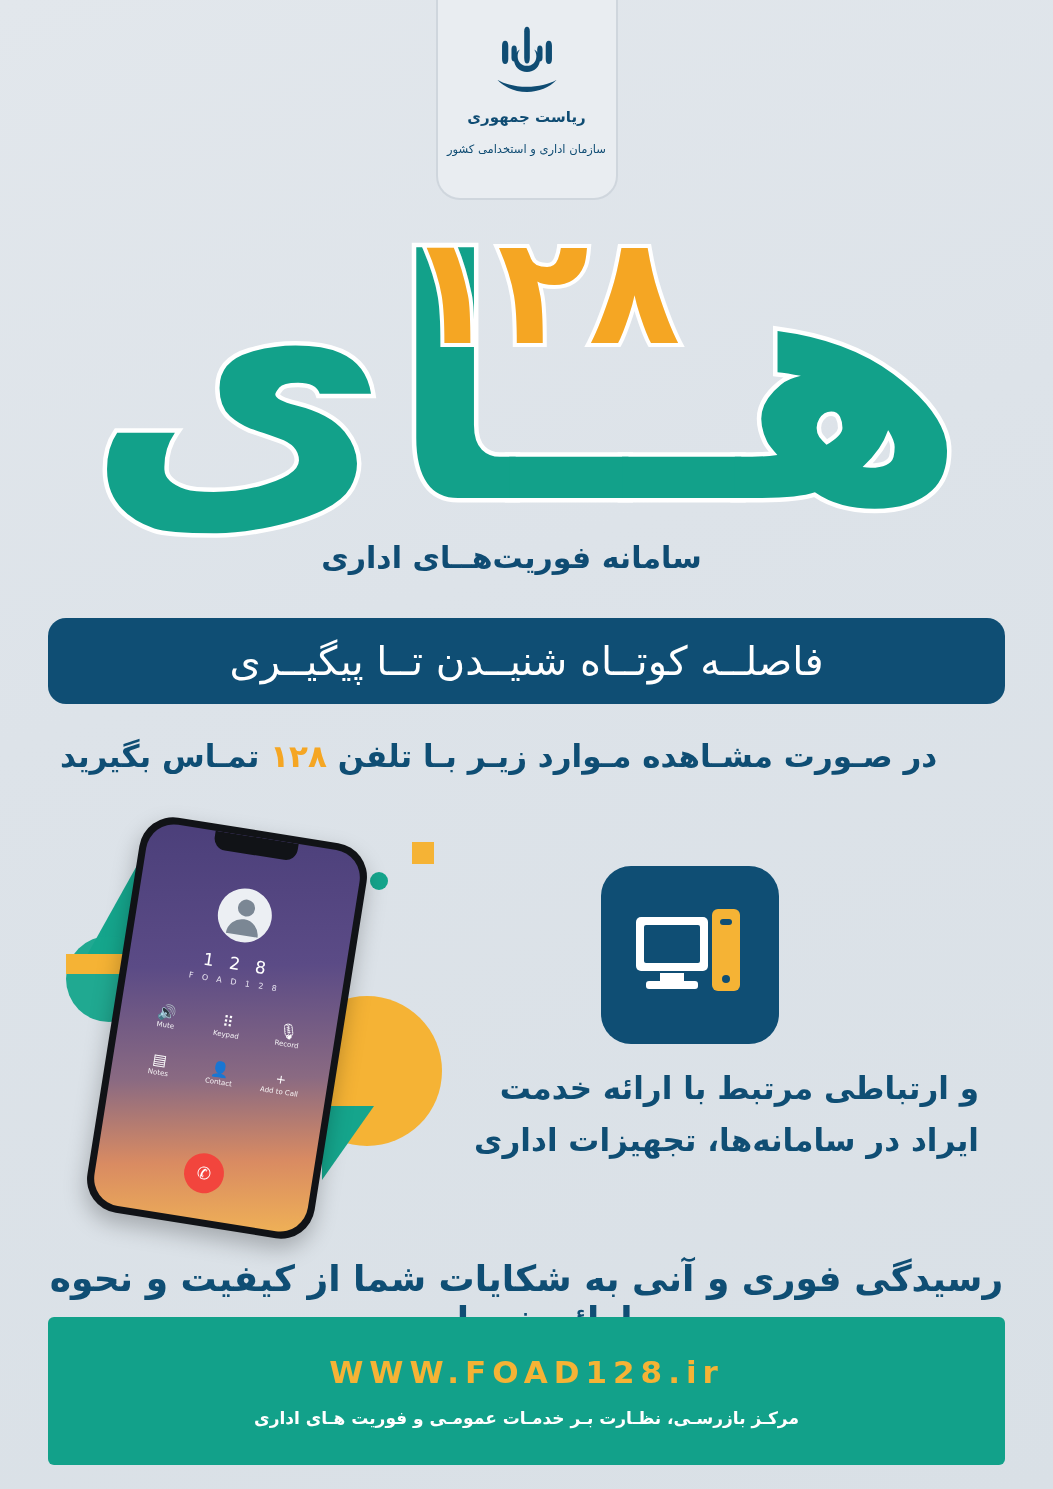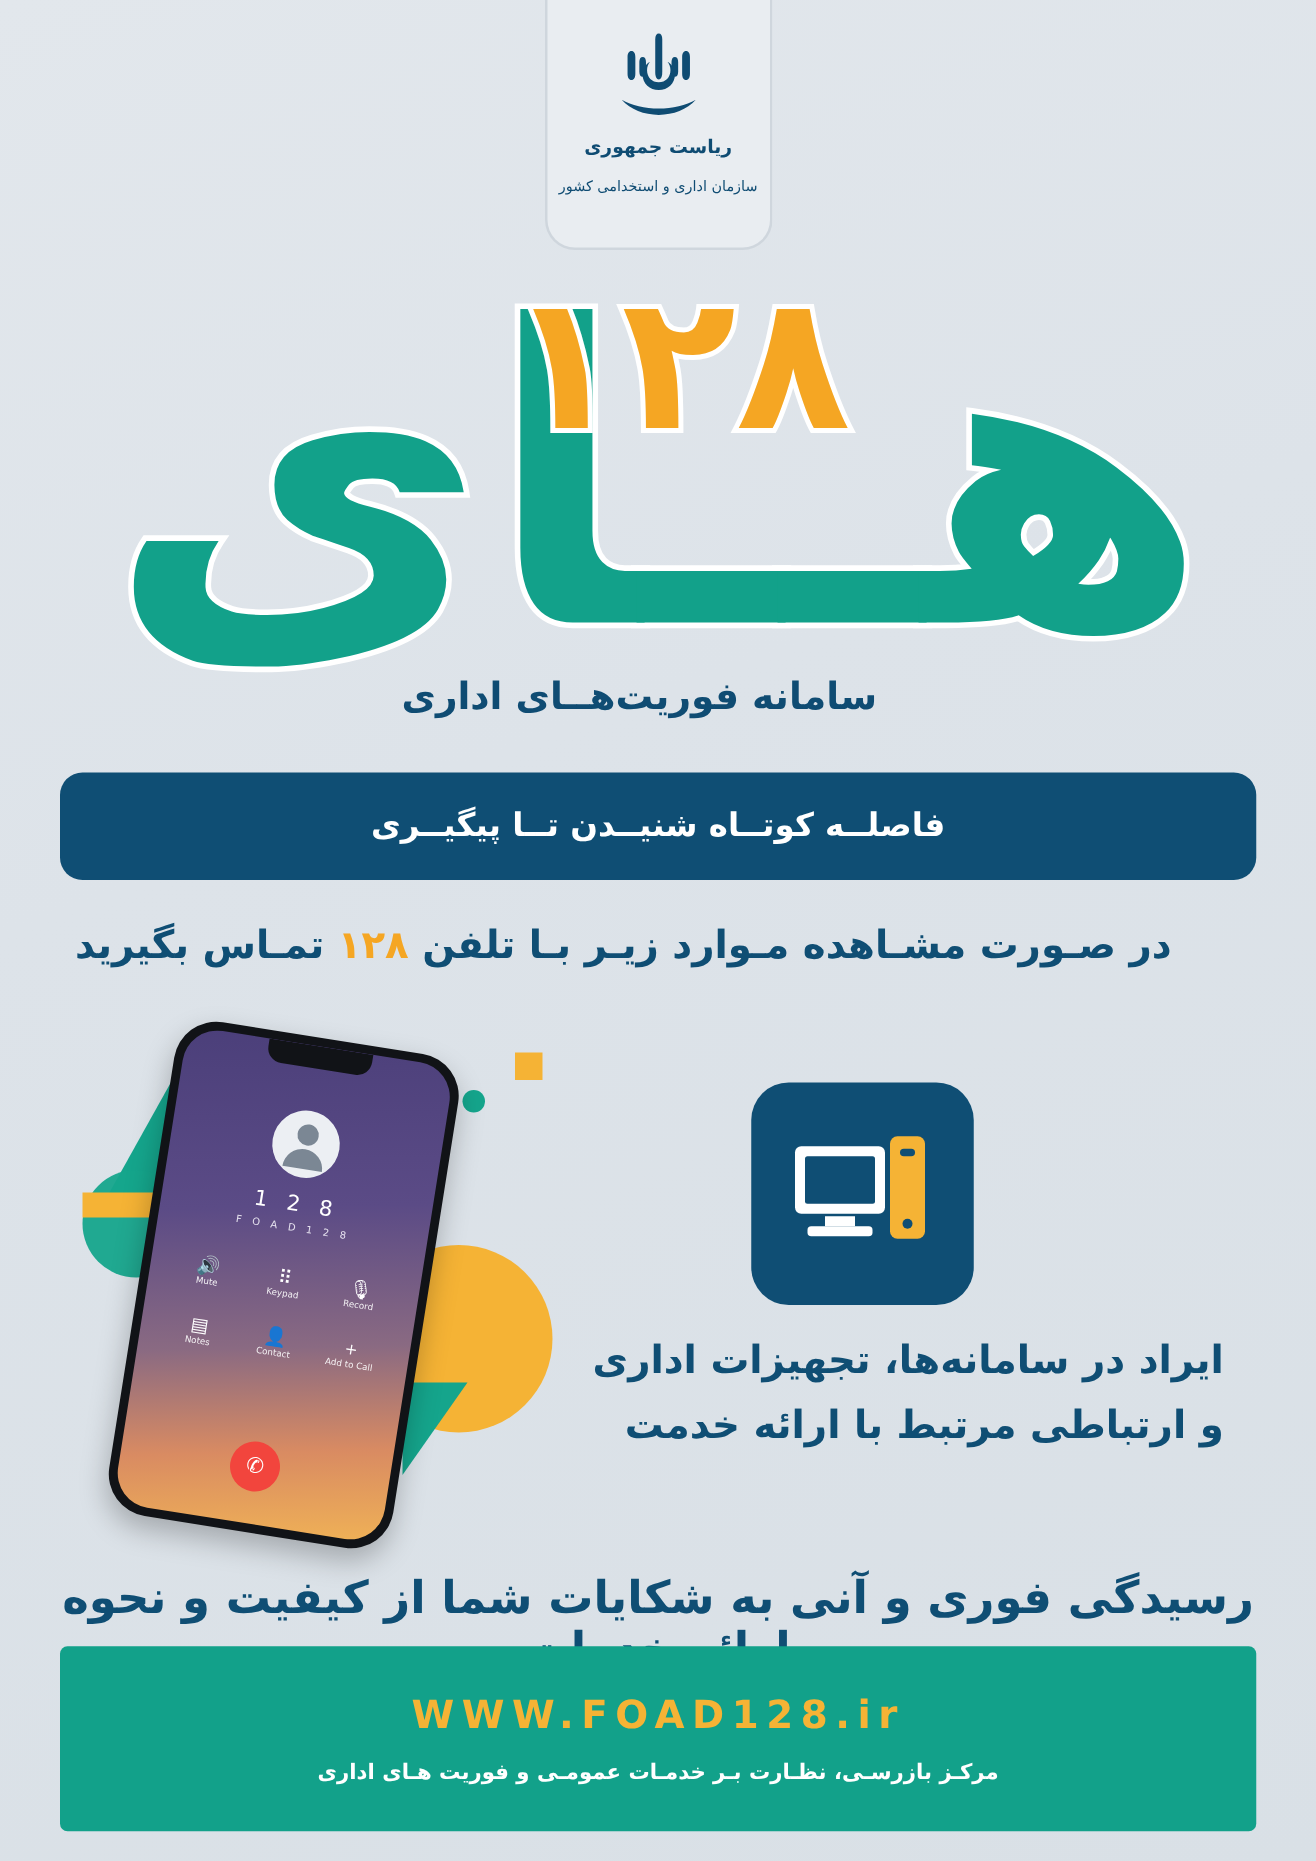--- a/index.html
+++ b/index.html
@@ -102,22 +102,22 @@
     left: 48px; right: 48px;
     height: 86px;
     background: #0f4e74;
     border-radius: 18px;
     display: flex;
     align-items: center;
     justify-content: center;
   }
   .slogan-text {
     color: #ffffff;
-    font-size: 26px;
-    font-weight: bold;
+    font-size: 40px;
+    font-weight: normal;
     letter-spacing: 2px;
   }
 
   
   .cta {
     position: absolute;
     top: 738px;
     left: 60px; right: 60px;
     text-align: left;
     font-size: 31px;
@@ -400,22 +400,22 @@
             <div class="t">Notes</div>
           </div>
         </div>
 
         <div class="end-btn">✆</div>
       </div>
     </div>
   </div>
 
   <div class="desc">
+    <div>و ارتباطی مرتبط با ارائه خدمت</div>
     <div>ایراد در سامانه‌ها، تجهیزات اداری</div>
-    <div>و ارتباطی مرتبط با ارائه خدمت</div>
   </div>
 
   <div class="tagline">رسیدگی فوری و آنی به شکایات شما از کیفیت و نحوه ارائه خدمات</div>
 
   <div class="footer">
     <div class="footer-url">WWW.FOAD128.ir</div>
     <div class="footer-org">مرکـز بازرسـی، نظـارت بـر خدمـات عمومـی و فوریت هـای اداری</div>
   </div>
 
 </div>

